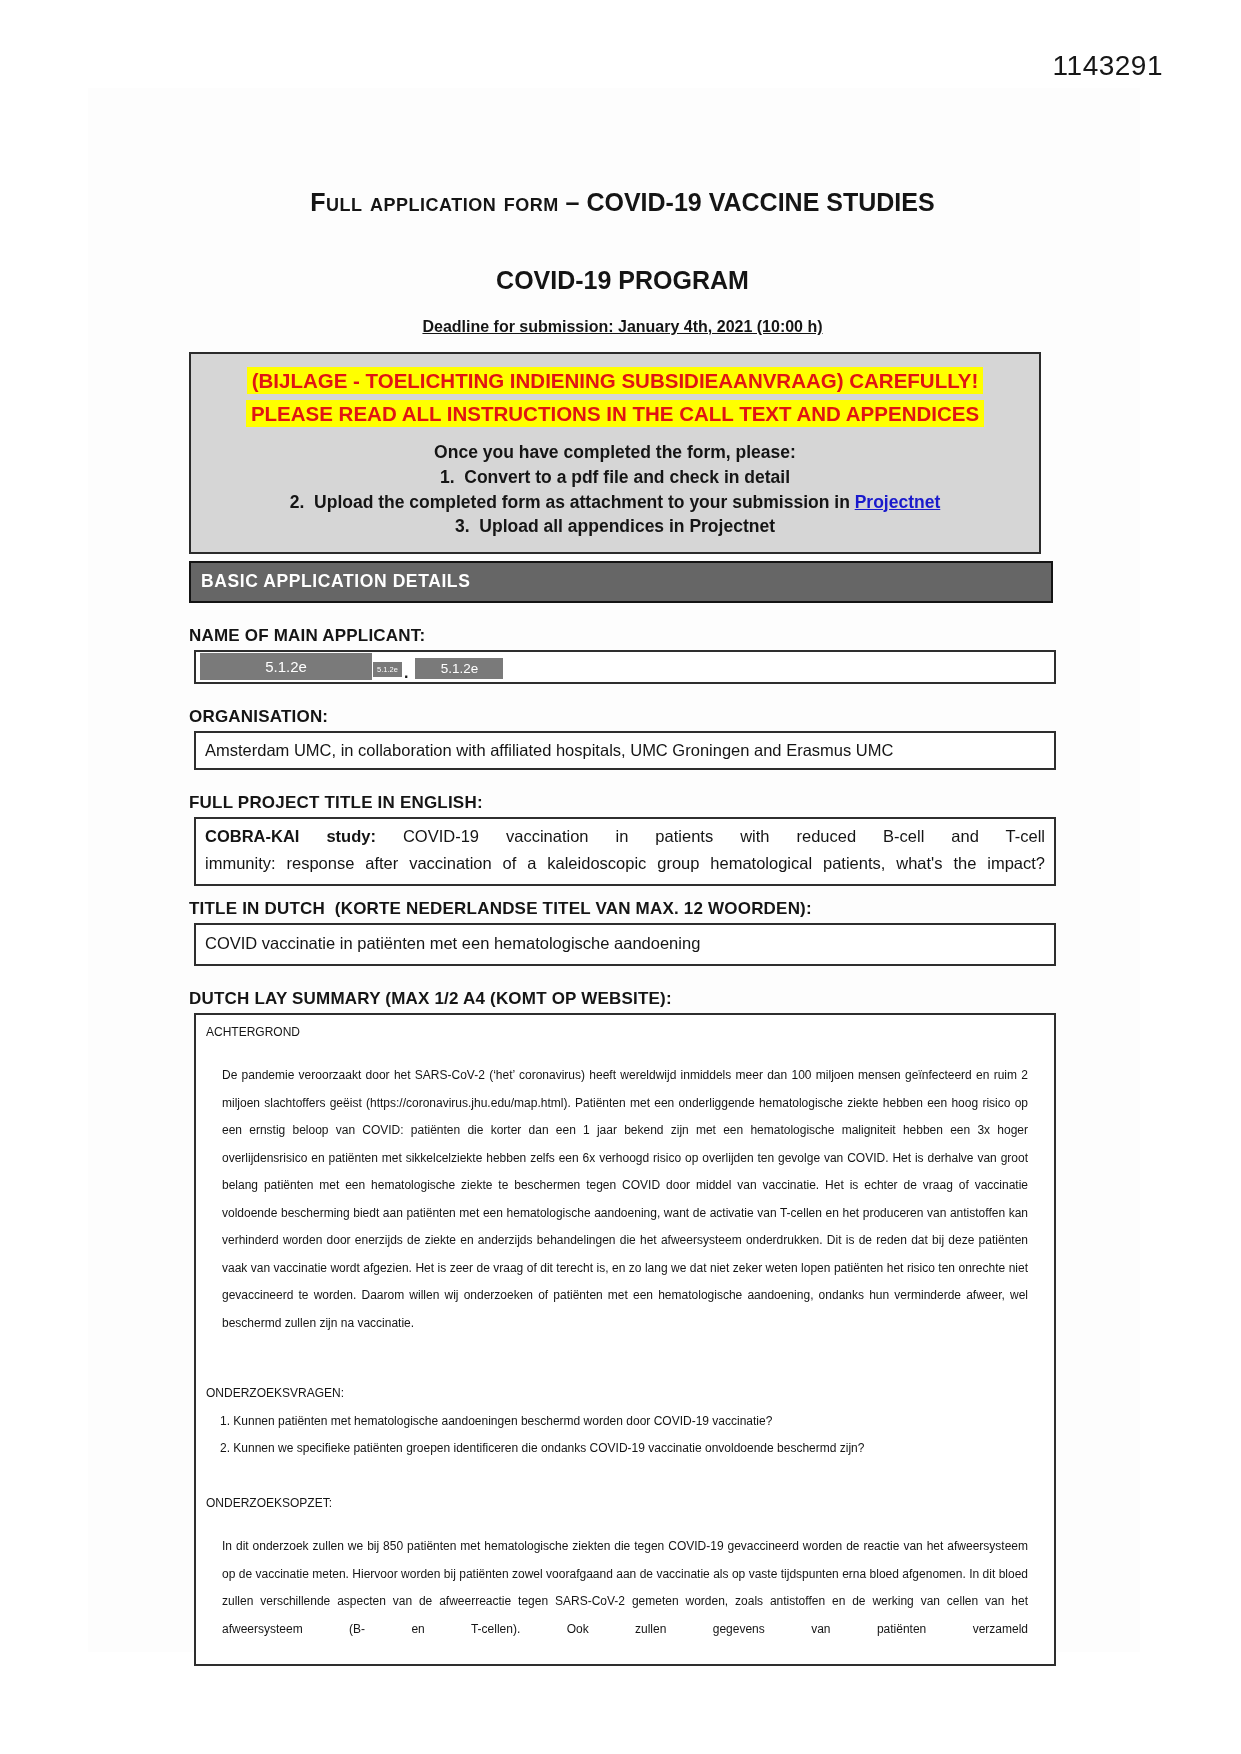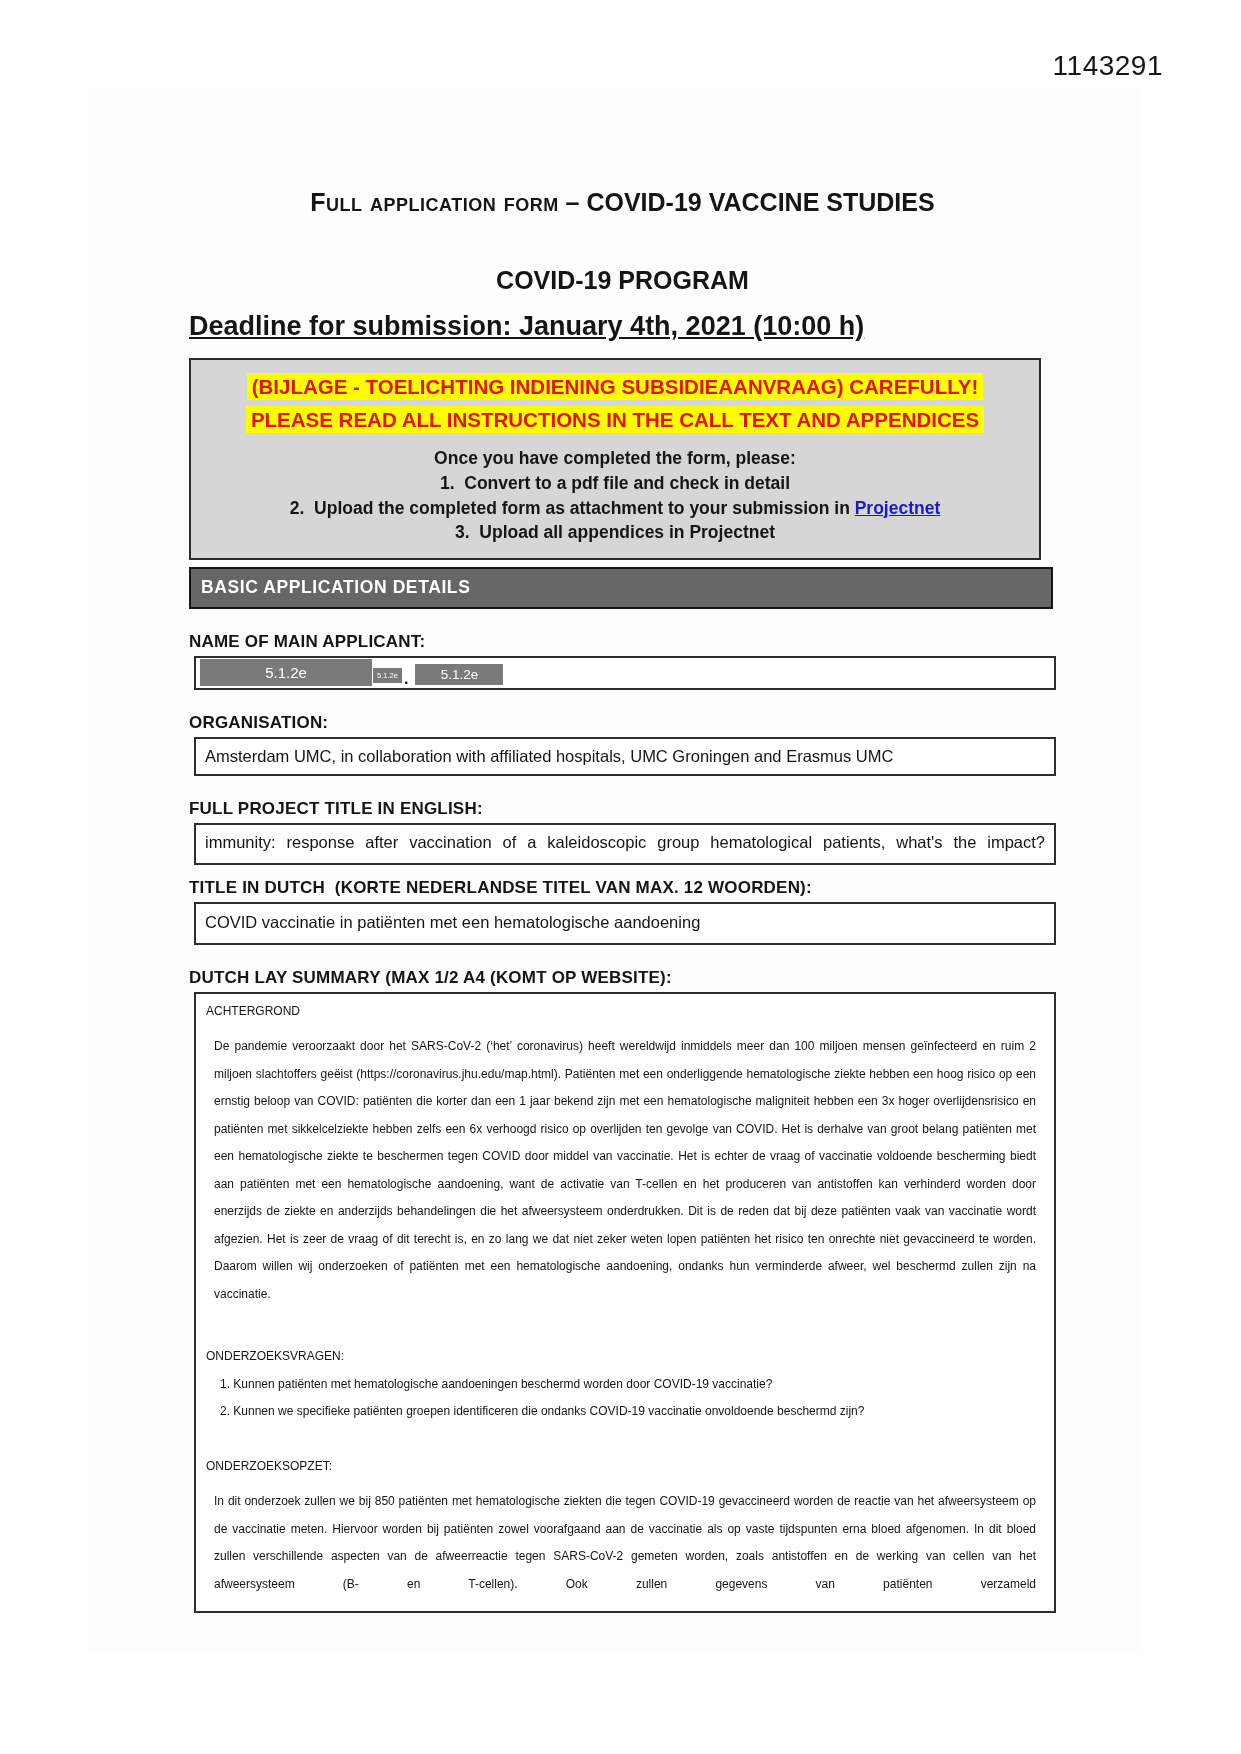--- a/index.html
+++ b/index.html
@@ -21,22 +21,22 @@
     font-size: 28px; letter-spacing: 0.5px; color: #161616;
   }
   .content {
     position: absolute; left: 189px; top: 188px; width: 867px;
   }
   
   .title-line1 { text-align: center; font-weight: bold; font-size: 25px; white-space: pre-wrap; }
   .title-line1 .smallcaps { font-variant: small-caps; letter-spacing: 0.5px; }
   .title-line2 { text-align: center; font-weight: bold; font-size: 25px; margin-top: 49px; }
   .deadline {
-    font-weight: bold; font-size: 27px;
-    text-decoration: underline; margin-top: 16px;
+    text-align: center; font-weight: bold; font-size: 16px;
+    text-decoration: underline; margin-top: 23px;
   }
   
   .instr-box {
     margin-top: 16px;
     width: 830px;
     border: 2px solid #2b2b2b;
     background: #d6d6d6;
     padding: 11px 9px 13px 9px;
     text-align: center;
   }
@@ -78,21 +78,21 @@
   .entitle-box { padding: 4px 9px 7px 9px; line-height: 27px; }
   .entitle-line { text-align: justify; text-align-last: justify; }
   .entitle-line .b { font-weight: bold; }
   .nltitle-box { padding: 7px 9px 10px 9px; line-height: 22px; }
   
   .summary-box {
     padding: 4px 10px 5px 10px;
     font-size: 12px; line-height: 27.5px;
   }
   .summary-heading { }
-  .summary-para { margin: 8px; text-align: justify; }
+  .summary-para { margin: 16px; text-align: justify; }
   .summary-para.flush-last { text-align-last: justify; }
   .summary-spacer { height: 27px; }
   .summary-q { padding-left: 37px; text-indent: -23px; text-align: justify; }
 </style>
 </head>
 <body>
 
 <div class="scan-bg"></div>
 
 <div class="page-number">1143291</div>
@@ -124,20 +124,21 @@
     <span class="redact redact-2" style="background:#7a7a7a;">5.1.2e</span>
     <span class="redact-sep">.</span>
     <span class="redact redact-3" style="background:#7a7a7a;">5.1.2e</span>
   </div>
 
   <div class="field-label">ORGANISATION:</div>
   <div class="field-box org-box">Amsterdam UMC, in collaboration with affiliated hospitals, UMC Groningen and Erasmus UMC</div>
 
   <div class="field-label">FULL PROJECT TITLE IN ENGLISH:</div>
   <div class="field-box entitle-box">
+    <div class="entitle-line"><span class="b">COBRA-KAI study:</span><span> COVID-19 vaccination in patients with reduced B-cell and T-cell</span></div>
     <div class="entitle-line">immunity: response after vaccination of a kaleidoscopic group hematological patients, what's the impact?</div>
   </div>
 
   <div class="field-label" style="margin-top:13px;">TITLE IN DUTCH  (KORTE NEDERLANDSE TITEL VAN MAX. 12 WOORDEN):</div>
   <div class="field-box nltitle-box">COVID vaccinatie in patiënten met een hematologische aandoening</div>
 
   <div class="field-label">DUTCH LAY SUMMARY (MAX 1/2 A4 (KOMT OP WEBSITE):</div>
   <div class="field-box summary-box">
     <div class="summary-heading">ACHTERGROND</div>
     <p class="summary-para">De pandemie veroorzaakt door het SARS-CoV-2 (‘het’ coronavirus) heeft wereldwijd inmiddels meer dan 100 miljoen mensen geïnfecteerd en ruim 2 miljoen slachtoffers geëist (https://coronavirus.jhu.edu/map.html). Patiënten met een onderliggende hematologische ziekte hebben een hoog risico op een ernstig beloop van COVID: patiënten die korter dan een 1 jaar bekend zijn met een hematologische maligniteit hebben een 3x hoger overlijdensrisico en patiënten met sikkelcelziekte hebben zelfs een 6x verhoogd risico op overlijden ten gevolge van COVID. Het is derhalve van groot belang patiënten met een hematologische ziekte te beschermen tegen COVID door middel van vaccinatie. Het is echter de vraag of vaccinatie voldoende bescherming biedt aan patiënten met een hematologische aandoening, want de activatie van T-cellen en het produceren van antistoffen kan verhinderd worden door enerzijds de ziekte en anderzijds behandelingen die het afweersysteem onderdrukken. Dit is de reden dat bij deze patiënten vaak van vaccinatie wordt afgezien. Het is zeer de vraag of dit terecht is, en zo lang we dat niet zeker weten lopen patiënten het risico ten onrechte niet gevaccineerd te worden. Daarom willen wij onderzoeken of patiënten met een hematologische aandoening, ondanks hun verminderde afweer, wel beschermd zullen zijn na vaccinatie.</p>

